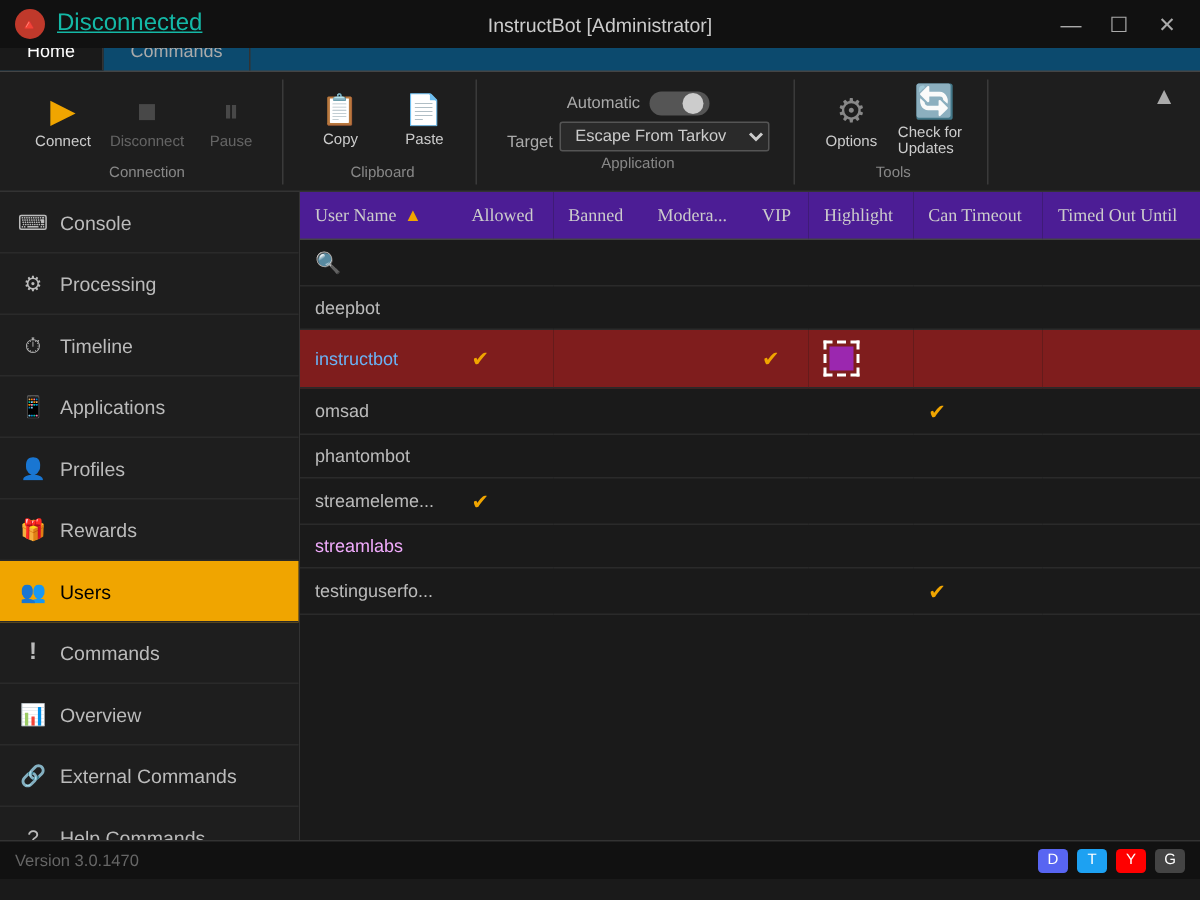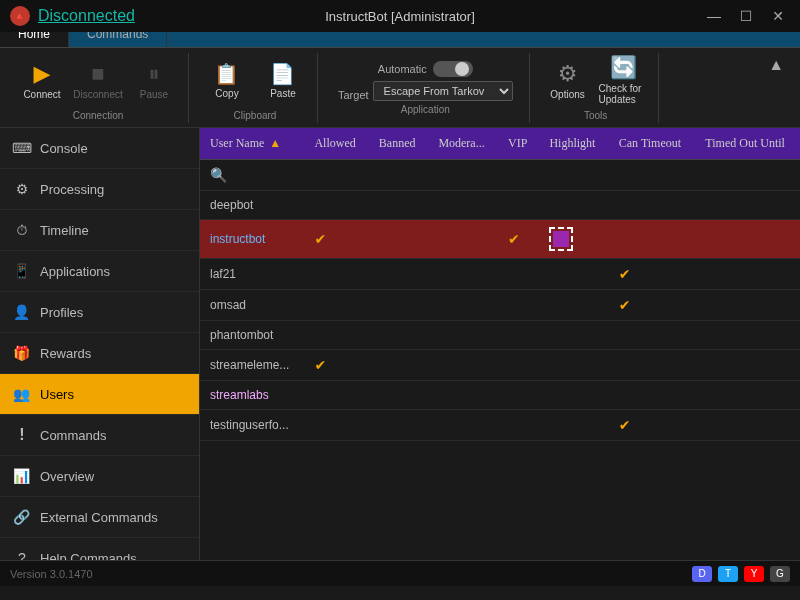--- a/index.html
+++ b/index.html
@@ -484,30 +484,20 @@
               <td></td>
               <td></td>
               <td><span class="check-mark">✔</span></td>
               <td><span class="dashed-outline">
                   <span style="width:16px;height:16px;background:#9b27af;display:inline-block;"></span>
                 </span></td>
               <td></td>
               <td></td>
             </tr>
             <tr>
-              <td style="color: rgb(187, 187, 187);">laf21</td>
-              <td></td>
-              <td></td>
-              <td></td>
-              <td></td>
-              <td></td>
-              <td><span class="check-mark">✔</span></td>
-              <td></td>
-            </tr>
-            <tr>
               <td style="color: rgb(187, 187, 187);">omsad</td>
               <td></td>
               <td></td>
               <td></td>
               <td></td>
               <td></td>
               <td><span class="check-mark">✔</span></td>
               <td></td>
             </tr>
             <tr>

